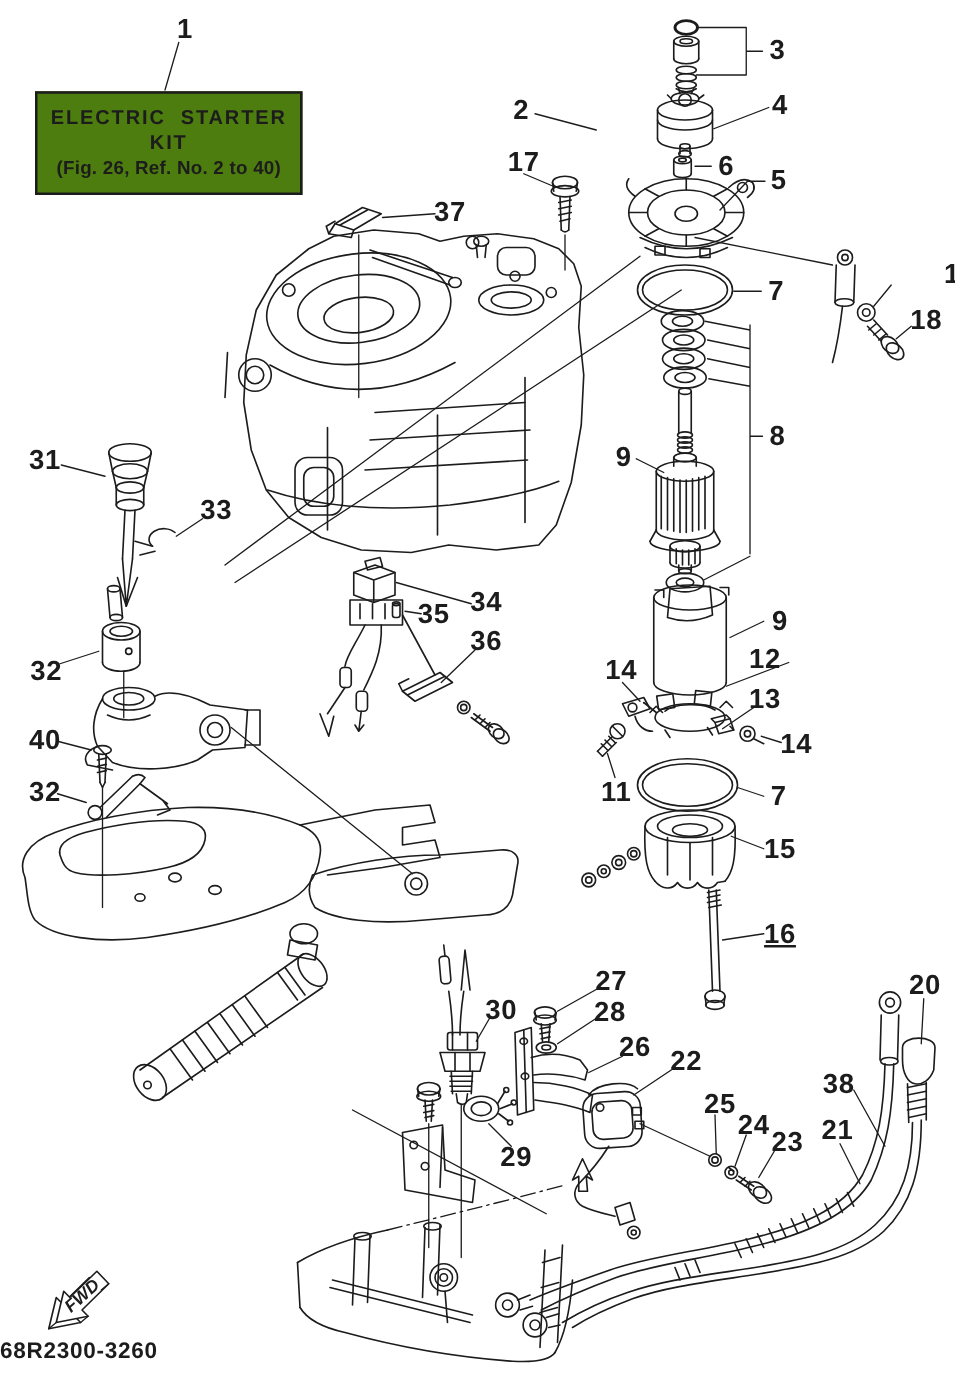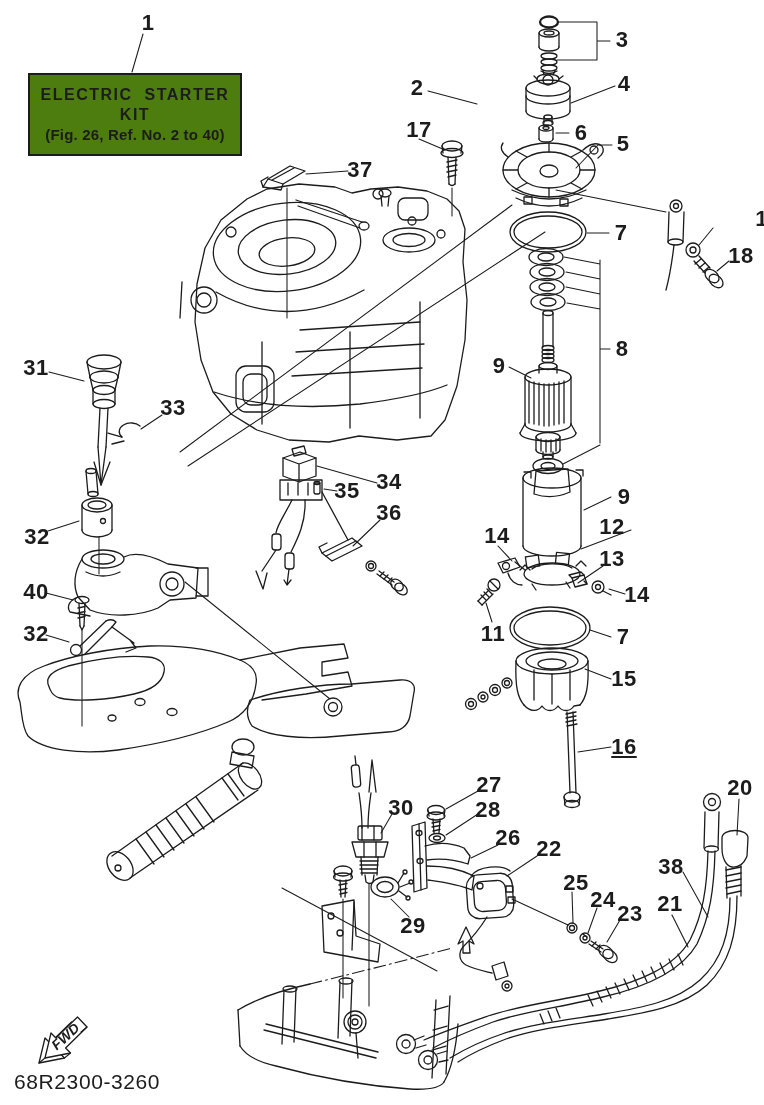--- a/index.html
+++ b/index.html
@@ -15,21 +15,21 @@
   .dd{stroke-dasharray:12 4 2 4;stroke-width:1.05;}
   .txt{fill:var(--ink);stroke:none;font-family:"Liberation Sans",sans-serif;}
   .callout-layer{position:absolute;inset:0;pointer-events:none;}
   .callout{position:absolute;transform:translate(-50%,-50%);font-size:22px;font-weight:700;
            letter-spacing:.5px;line-height:1;white-space:nowrap;}
   .title-box{position:absolute;left:28px;top:73px;width:210px;height:79px;border:2px solid var(--ink);
              background:#4d7c0f;display:flex;flex-direction:column;justify-content:center;align-items:center;
              gap:2px;text-align:center;}
   .tb-line1,.tb-line2{font-size:16px;font-weight:700;letter-spacing:1.5px;word-spacing:6px;}
   .tb-line3{font-size:15px;font-weight:700;letter-spacing:.2px;}
-  .drawing-number{position:absolute;left:14px;top:1070px;font-size:21px;font-weight:400;letter-spacing:.6px;}
+  .drawing-number{position:absolute;left:0;top:1070px;font-size:18px;font-weight:700;letter-spacing:.6px;}
 </style>
 </head>
 <body>
 
 <div class="stage">
 
 <svg class="art" width="764" height="1105" viewBox="0 0 764 1105">
 
   <path class="dash" d="M480,12 H643 V421 L666,455 V812 H540 L459,716 V556 L480,522 Z"></path>
 

